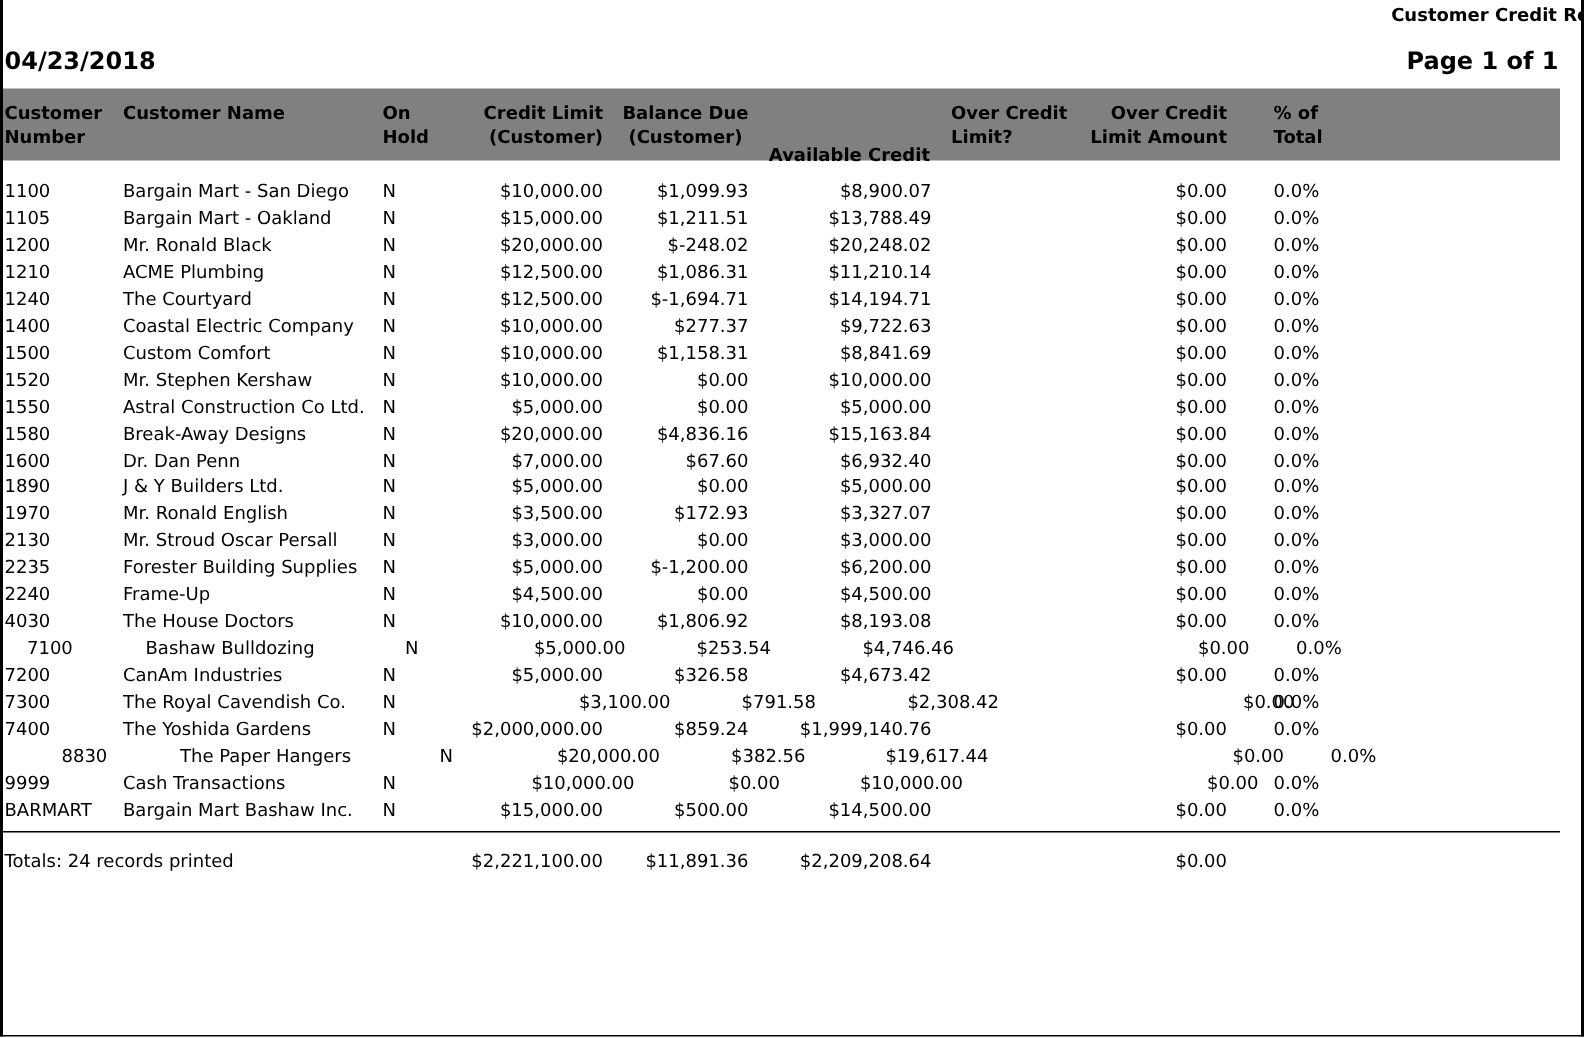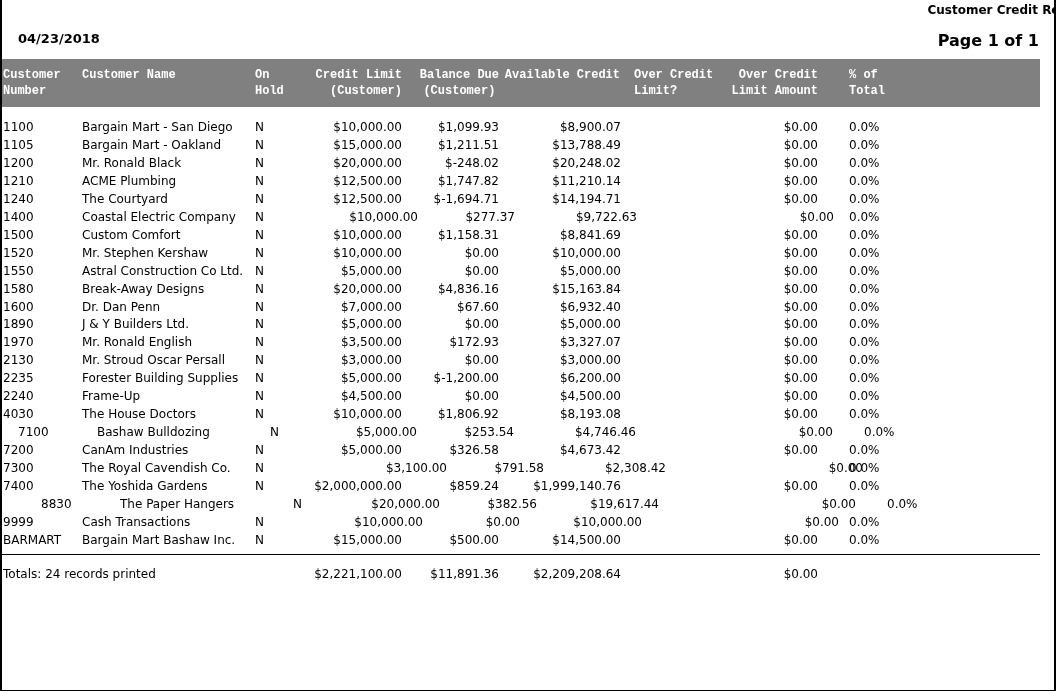--- a/index.html
+++ b/index.html
@@ -28,45 +28,44 @@
       position: absolute;
       top: 3px;
       left: 0; width: 1040px;
       text-align: right;
       font-weight: bold;
       font-size: 12px;
       margin-left: 48px;
     }
     .date {
       position: absolute;
-      left: 18px; top: 31px;
+      left: 3px; top: 31px;
       font-weight: bold;
-      font-size: 13px;
+      font-size: 16px;
     }
     .pageno {
       position: absolute;
       right: 17px; top: 31px;
       font-weight: bold;
       font-size: 16px;
     }
     .hdr {
       position: absolute;
       left: 2px; top: 59px;
       width: 1038px; height: 48px;
       background: #808080;
     }
     .hcell {
       position: absolute;
       top: 8px;
-      color: #ffffff;
+      color: #000000;
       font-weight: bold;
       font-size: 12px;
       line-height: 16px;
       white-space: pre-line;
-      font-family: Liberation Mono, monospace;
     }
     .row {
       position: absolute;
       left: 0;
       width: 1040px;
       height: 18px;
     }
     .cell {
       position: absolute;
       top: 0;
@@ -83,21 +82,21 @@
     .c-avail { right: 419px; }
     .c-over  { left: 634px; }
     .c-overamt { right: 222px; }
     .c-pct  { left: 849px; }
     
     .h-num  { left: 1px; }
     .h-name { left: 80px; }
     .h-hold { left: 253px; }
     .h-limit { right: 638px; text-align: right; }
     .h-bal   { right: 541px; text-align: center; }
-    .h-avail { right: 420px; text-align: right; }
+    .h-avail { right: 420px; text-align: right; margin-top: 28px; }
     .h-over  { left: 632px; }
     .h-overamt { right: 222px; text-align: right; }
     .h-pct  { left: 847px; text-align: left; }
     .rule {
       position: absolute;
       left: 2px; top: 554px;
       width: 1038px; height: 0;
       border-top: 1px solid #000;
     }
     .totals {
@@ -166,38 +165,38 @@
       <span class="cell r c-avail">$20,248.02</span>
       <span class="cell c-over"></span>
       <span class="cell r c-overamt">$0.00</span>
       <span class="cell c-pct">0.0%</span>
     </div>
     <div class="row" style="top: 172px;">
       <span class="cell c-num">1210</span>
       <span class="cell c-name">ACME Plumbing</span>
       <span class="cell c-hold">N</span>
       <span class="cell r c-limit">$12,500.00</span>
-      <span class="cell r c-bal">$1,747.82</span>
+      <span class="cell r c-bal">$1,086.31</span>
       <span class="cell r c-avail">$11,210.14</span>
       <span class="cell c-over"></span>
       <span class="cell r c-overamt">$0.00</span>
       <span class="cell c-pct">0.0%</span>
     </div>
     <div class="row" style="top: 190px;">
       <span class="cell c-num">1240</span>
       <span class="cell c-name">The Courtyard</span>
       <span class="cell c-hold">N</span>
       <span class="cell r c-limit">$12,500.00</span>
       <span class="cell r c-bal">$-1,694.71</span>
       <span class="cell r c-avail">$14,194.71</span>
       <span class="cell c-over"></span>
       <span class="cell r c-overamt">$0.00</span>
       <span class="cell c-pct">0.0%</span>
     </div>
-    <div class="row" style="top: 208px; padding-left: 16px;">
+    <div class="row" style="top: 208px;">
       <span class="cell c-num">1400</span>
       <span class="cell c-name">Coastal Electric Company</span>
       <span class="cell c-hold">N</span>
       <span class="cell r c-limit">$10,000.00</span>
       <span class="cell r c-bal">$277.37</span>
       <span class="cell r c-avail">$9,722.63</span>
       <span class="cell c-over"></span>
       <span class="cell r c-overamt">$0.00</span>
       <span class="cell c-pct">0.0%</span>
     </div>

